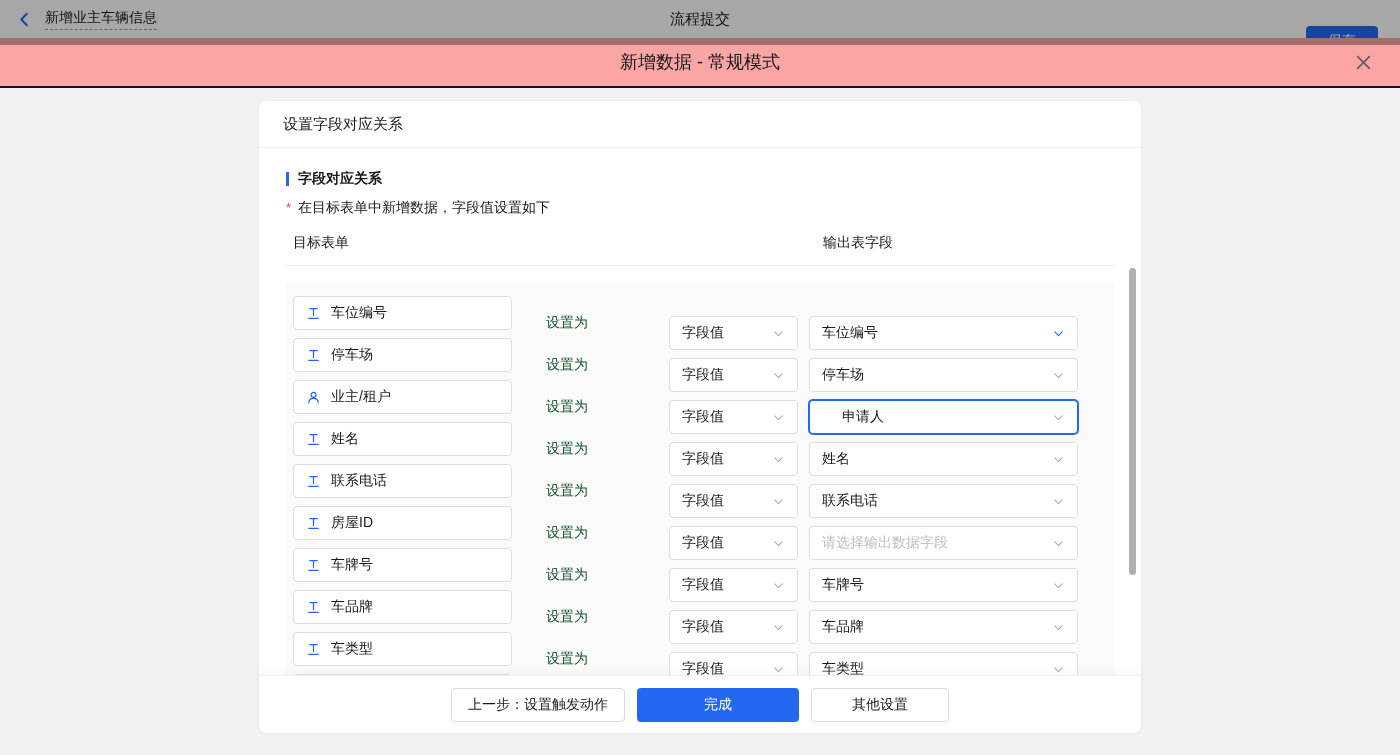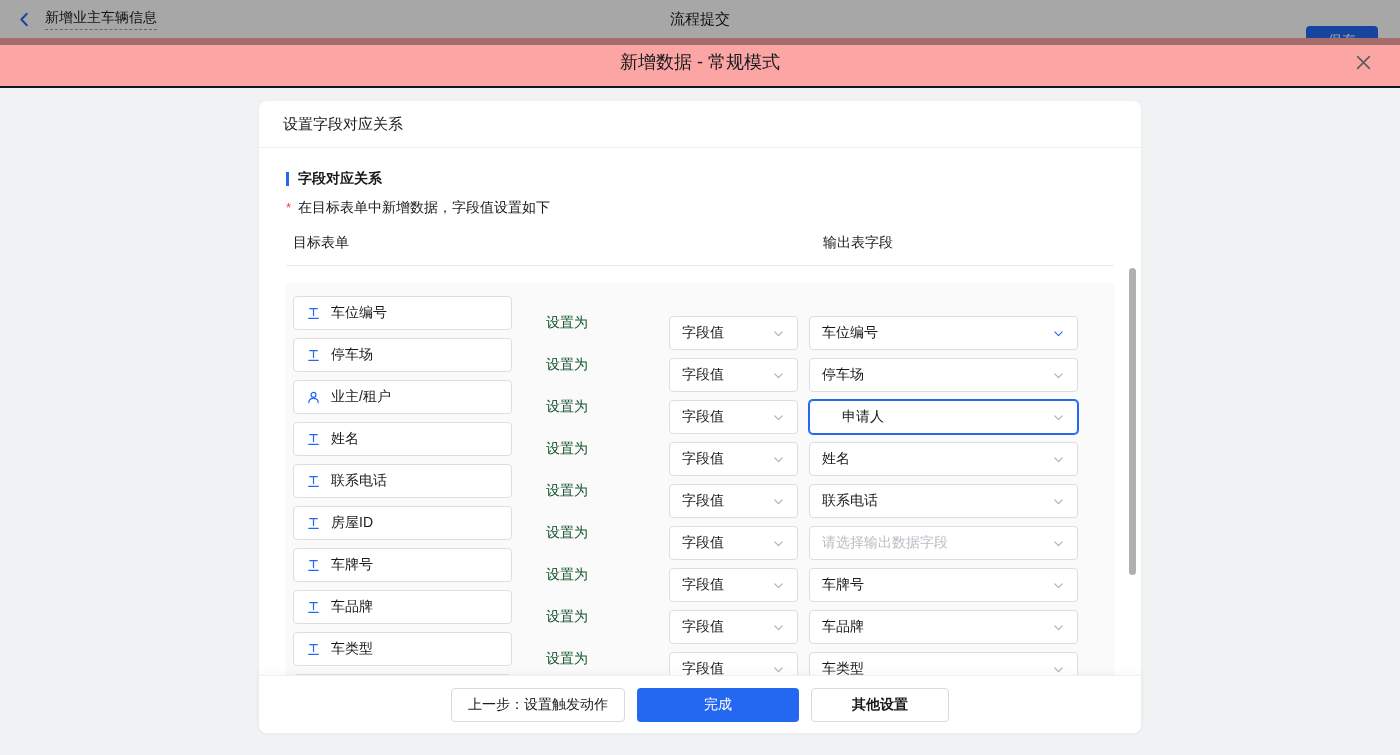--- a/index.html
+++ b/index.html
@@ -80,21 +80,21 @@
 
   
   .card-footer { flex:none; height:58px; background:#fff;
     border-top:1px solid #f0f1f3; border-radius:0 0 8px 8px;
     display:flex; align-items:center; justify-content:center; gap:12px;
     box-shadow:0 -3px 8px rgba(0,0,0,0.03); position:relative; z-index:2; }
   .btn { height:34px; border-radius:4px; font-size:14px; cursor:pointer;
     display:flex; align-items:center; justify-content:center; }
   .btn-default { background:#fff; border:1px solid #d7dade; color:#17191c; padding:0 16px; }
   .btn-primary { background:#2468f2; border:none; color:#fff; width:162px; }
-  .btn-fixed { width:138px;font-weight:bold; }
+  .btn-fixed { width:138px; }
 </style>
 </head>
 <body>
 
 <div class="topbar">
   <div class="topbar-left">
     <span class="back-btn">
       <span style="display:flex;">
         <svg width="17" height="17" viewBox="0 0 16 16" fill="none">
           <path d="M10.2 2.6 L5 8 L10.2 13.4" stroke="#2468f2" stroke-width="1.8" stroke-linecap="round" stroke-linejoin="round"></path>

